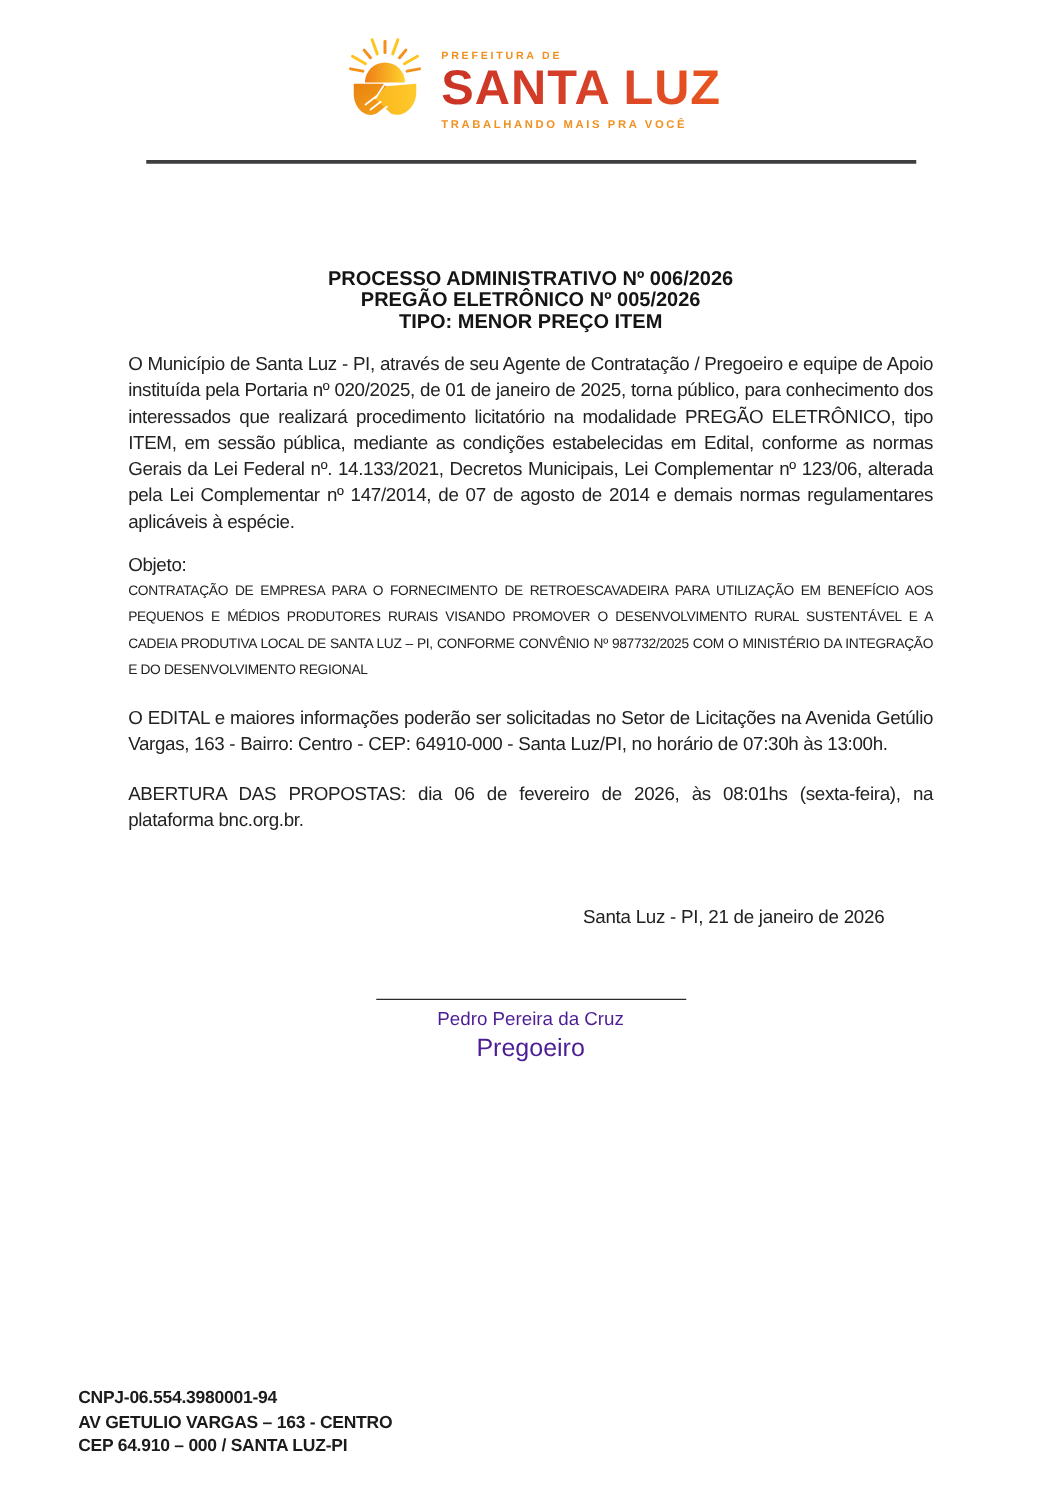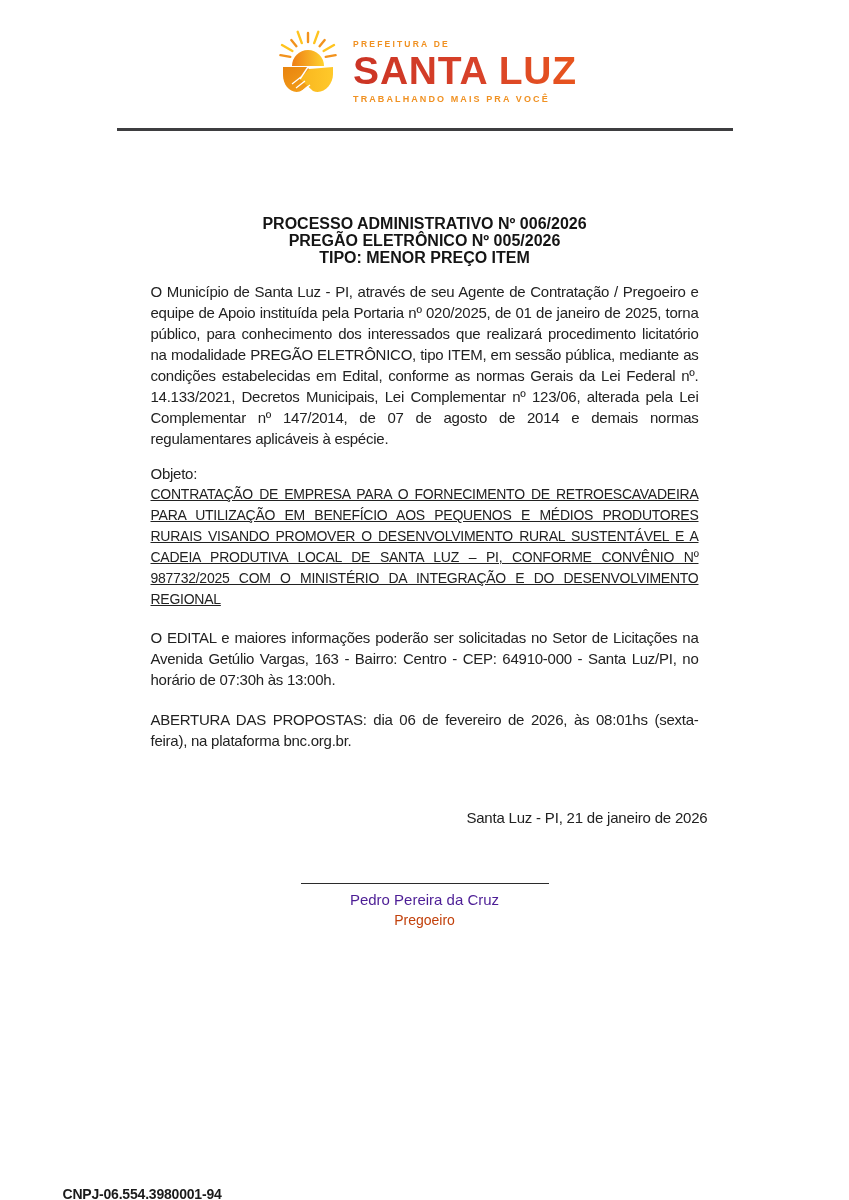--- a/index.html
+++ b/index.html
@@ -19,32 +19,32 @@
     background:linear-gradient(90deg,#CB3425 0%,#D84229 55%,#E8551E 100%);
     -webkit-background-clip:text; background-clip:text; -webkit-text-fill-color:transparent;
   }
   .logo-tag { font-size:9px; font-weight:bold; letter-spacing:2.1px; color:#F09122; margin-top:4px; }
   .divider { width:616px; height:3px; background:#3e3e40; margin:24px auto 0; }
 
   
   .doc-title { margin-top:84px; text-align:center; font-weight:bold; font-size:16px; line-height:17px; color:#151515; }
 
   
-  .body { font-size:15px; line-height:21px; letter-spacing:-0.25px; text-align:justify; margin:0 88px; color:#222222; }
+  .body { font-size:15px; line-height:21px; letter-spacing:-0.25px; text-align:justify; margin:0 40px; color:#222222; }
   .p-intro    { margin-top:15px; }
   .objeto-label { margin-top:14px; text-align:left; }
-  .p-objeto   { font-size:14px; margin-top:0;text-decoration:underline; }
+  .p-objeto   { font-size:11px; margin-top:0; }
   .p-edital   { margin-top:17px; }
   .p-abertura { margin-top:19px; }
 
   .dateline { margin:58px 79px 0 80px; text-align:right; font-size:15px; letter-spacing:-0.2px; color:#222; }
 
   .sig-line  { width:248px; border-top:1.5px solid #2b2b2b; margin:57px auto 0; height:0; }
   .sig-name  { text-align:center; font-size:15px; margin-top:7px; color:#4c1d95; }
-  .sig-role  { text-align:center; font-size:14px; margin-top:4px; color:#c2410c; }
+  .sig-role  { text-align:center; font-size:20px; margin-top:4px; color:#4c1d95; }
 
   .footer { margin-top:257px; text-align:left; font-weight:bold; font-size:14px; line-height:19.5px; letter-spacing:-0.2px; color:#1b1b1b; }
 </style>
 </head>
 <body>
 
 <div class="page">
 
   <header class="logo">
     <svg class="logo-icon" viewBox="0 0 72 72" xmlns="http://www.w3.org/2000/svg" aria-hidden="true">

